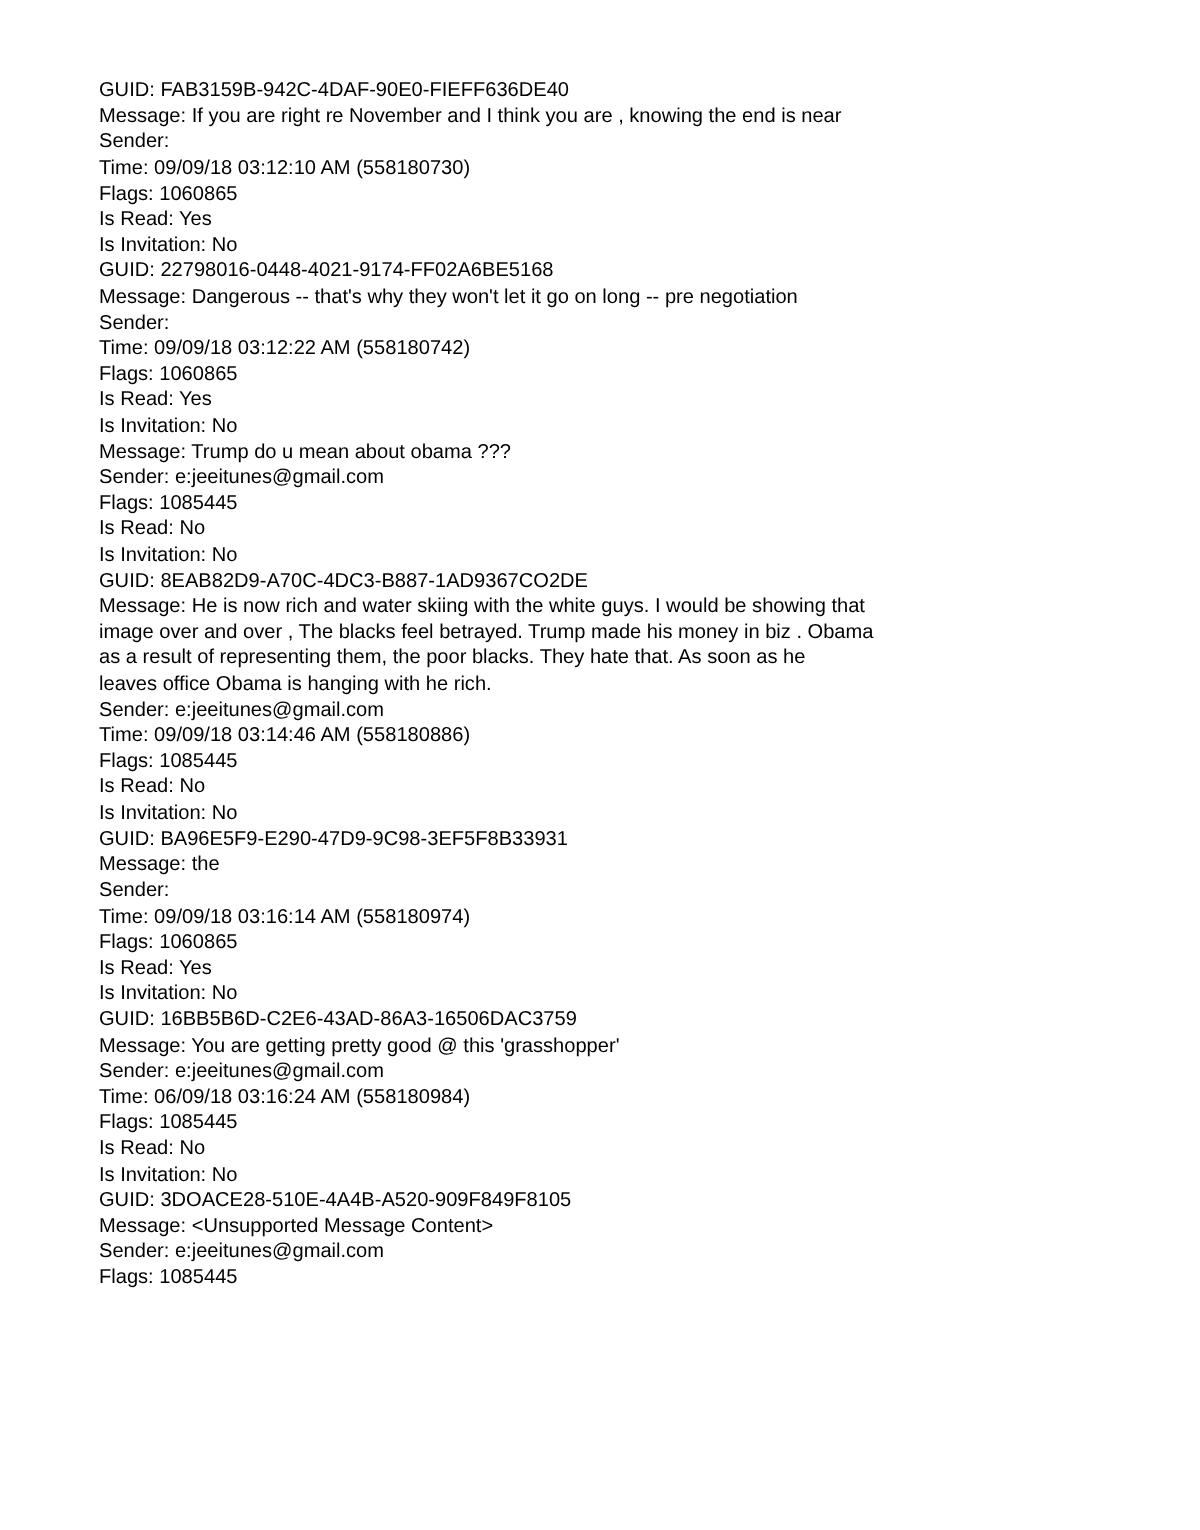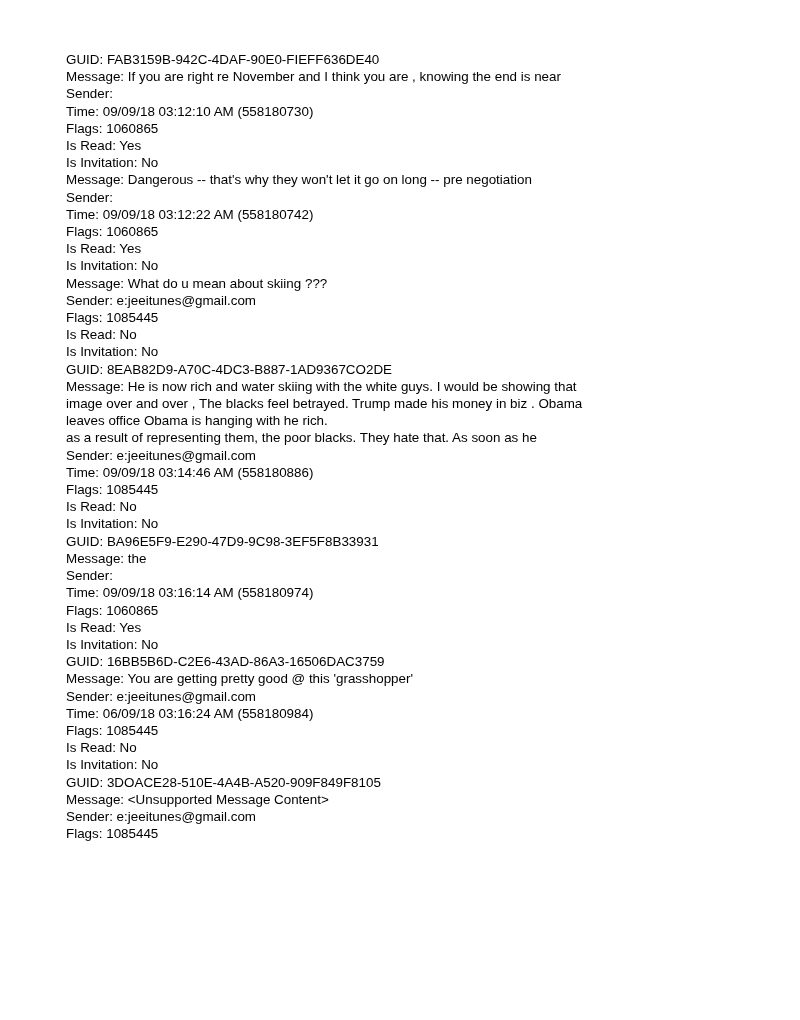--- a/index.html
+++ b/index.html
@@ -34,36 +34,37 @@
 
 <div class="page">
   <div class="log" id="log">
       <div class="line">GUID: FAB3159B-942C-4DAF-90E0-FIEFF636DE40</div>
       <div class="line">Message: If you are right re November and I think you are , knowing the end is near</div>
       <div class="line">Sender: </div>
       <div class="line">Time: 09/09/18 03:12:10 AM (558180730)</div>
       <div class="line">Flags: 1060865</div>
       <div class="line">Is Read: Yes</div>
       <div class="line">Is Invitation: No</div>
+      <div class="line">GUID: 22798016-0448-4021-9174-FF02A6BE5168</div>
       <div class="line">Message: Dangerous -- that's why they won't let it go on long -- pre negotiation</div>
       <div class="line">Sender: </div>
       <div class="line">Time: 09/09/18 03:12:22 AM (558180742)</div>
       <div class="line">Flags: 1060865</div>
       <div class="line">Is Read: Yes</div>
       <div class="line">Is Invitation: No</div>
-      <div class="line">Message: What do u mean about skiing ???</div>
+      <div class="line">Message: Trump do u mean about obama ???</div>
       <div class="line">Sender: e:jeeitunes@gmail.com</div>
       <div class="line">Flags: 1085445</div>
       <div class="line">Is Read: No</div>
       <div class="line">Is Invitation: No</div>
       <div class="line">GUID: 8EAB82D9-A70C-4DC3-B887-1AD9367CO2DE</div>
       <div class="line">Message: He is now rich and water skiing with the white guys. I would be showing that</div>
       <div class="line">image over and over , The blacks feel betrayed. Trump made his money in biz . Obama</div>
+      <div class="line">as a result of representing them, the poor blacks. They hate that. As soon as he</div>
       <div class="line">leaves office Obama is hanging with he rich.</div>
-      <div class="line">as a result of representing them, the poor blacks. They hate that. As soon as he</div>
       <div class="line">Sender: e:jeeitunes@gmail.com</div>
       <div class="line">Time: 09/09/18 03:14:46 AM (558180886)</div>
       <div class="line">Flags: 1085445</div>
       <div class="line">Is Read: No</div>
       <div class="line">Is Invitation: No</div>
       <div class="line">GUID: BA96E5F9-E290-47D9-9C98-3EF5F8B33931</div>
       <div class="line">Message: the</div>
       <div class="line">Sender: </div>
       <div class="line">Time: 09/09/18 03:16:14 AM (558180974)</div>
       <div class="line">Flags: 1060865</div>

